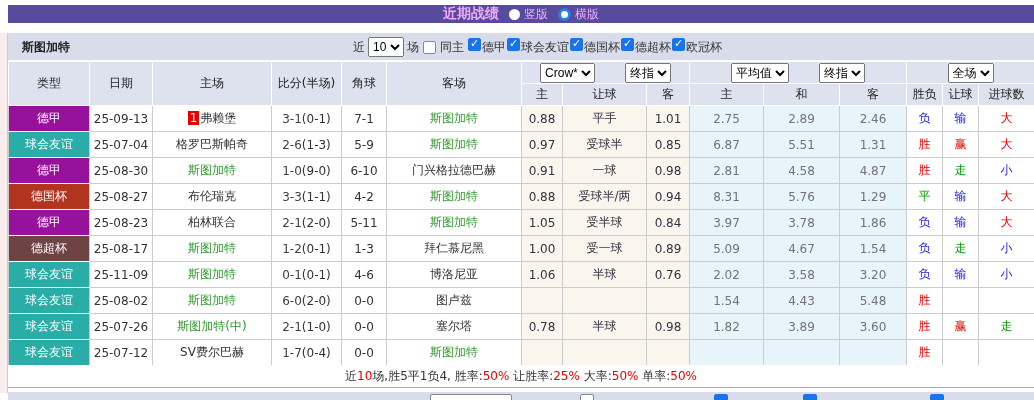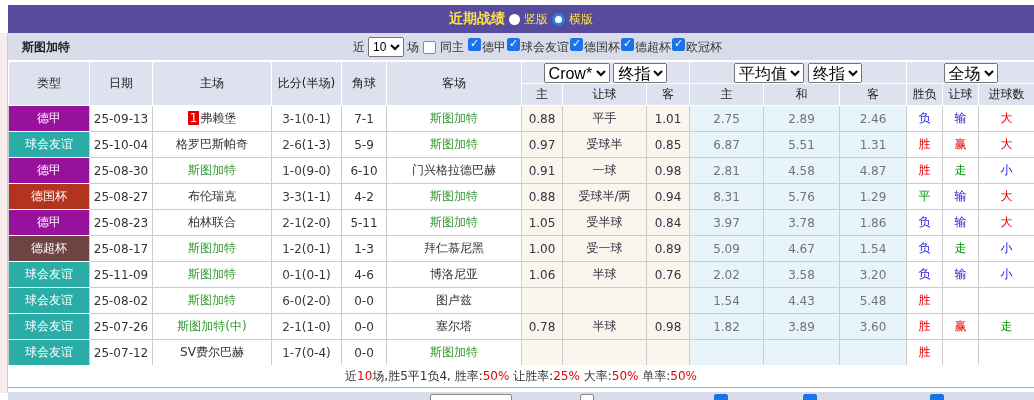--- a/index.html
+++ b/index.html
@@ -1,41 +1,41 @@
 <!DOCTYPE html>
 <html><head>
 <meta charset="utf-8">
 <style>
   * { margin:0; padding:0; box-sizing:border-box; }
   body { font-family:"DejaVu Sans","Liberation Sans",sans-serif; background:#fff; }
   .page { position:relative; width:1034px; height:400px; background:#fff; overflow:hidden; font-size:12px; color:#333; }
   .gutter { position:absolute; left:0; top:33px; width:8px; height:360px; background:#f9ecec; border-right:1px solid #d8c8c8; }
 
   
-  .titlebar { position:absolute; left:8px; top:5px; right:0; height:28px; background:#574b9d; color:#fde047;
-              display:flex; align-items:center; justify-content:center; gap:4px; }
+  .titlebar { position:absolute; left:8px; top:5px; right:0; height:18px; background:#574b9d; color:#f0abfc;
+              display:flex; align-items:center; justify-content:center; gap:10px; }
   .titlebar .title { font-weight:bold; font-size:14px; }
   .radio { display:inline-flex; align-items:center; gap:4px; cursor:pointer; font-size:12px; }
   .radio .dot { width:11px; height:11px; border-radius:50%; background:#fff; display:inline-block; }
   .radio .dot.sel { background:#fff; border:3px solid #2a7de1; width:13px; height:13px; }
 
   
   .toolbar { position:absolute; left:8px; top:33px; right:0; height:28px; background:#d9dcea; border-bottom:1px solid #fff; }
   .teamname { position:absolute; left:14px; top:0; line-height:28px; font-weight:bold; color:#222; }
   .filters { position:absolute; left:345px; top:0; height:28px; display:flex; align-items:center; gap:3px; }
   .filters select { font-size:12px; height:20px; }
   .chk { width:13px; height:13px; border:1px solid #8a8a8a; background:#fff; border-radius:2px; display:inline-block; margin:0 1px; }
   .chk.on { background:#1a73e8; border-color:#1a73e8; position:relative; }
   .chk.on::after { content:"✓"; position:absolute; left:1px; top:-2px; color:#fff; font-size:11px; font-weight:bold; }
 
   
   table { position:absolute; left:8px; top:61px; width:1026px; border-collapse:collapse; table-layout:fixed; }
   th { background:#dee2ee; border:1px solid #fff; font-weight:normal; color:#222; height:22px; text-align:center; }
   td { border:1px solid #ccc; height:26px; text-align:center; overflow:hidden; white-space:nowrap; }
-  th select { font-size:16px; height:20px; margin:0 0; }
+  th select { font-size:12px; height:20px; margin:0 13px; }
   td.type { color:#fff; border-color:#fff #ccc #fff #ccc; }
   td.odds { background:#faf5ed; color:#334; }
   td.avg  { background:#e7f4fa; color:#737373; }
   td.res  { background:#fff; }
   .green { color:#339933; }
   .c-red { color:#e60000; } .c-blue { color:#2222dd; } .c-green { color:#009900; }
   .rank { background:#e60000; color:#fff; padding:0 2px; margin-right:1px; }
   .score { color:#404040; } .half { color:#333;margin-top:28px; }
 
   
@@ -142,21 +142,21 @@
           <td class="odds">1.01</td>
           <td class="avg">2.75</td>
           <td class="avg">2.89</td>
           <td class="avg">2.46</td>
           <td class="res c-blue">负</td>
           <td class="res c-blue">输</td>
           <td class="res c-red">大</td>
         </tr>
         <tr>
           <td class="type" style="background:#29ada6">球会友谊</td>
-          <td>25-10-04</td>
+          <td>25-07-04</td>
           <td class="">格罗巴斯帕奇</td>
           <td><span class="score">2-6</span><span class="half">(1-3)</span></td>
           <td>5-9</td>
           <td class="green">斯图加特</td>
           <td class="odds">0.97</td>
           <td class="odds">受球半</td>
           <td class="odds">0.85</td>
           <td class="avg">6.87</td>
           <td class="avg">5.51</td>
           <td class="avg">1.31</td>

